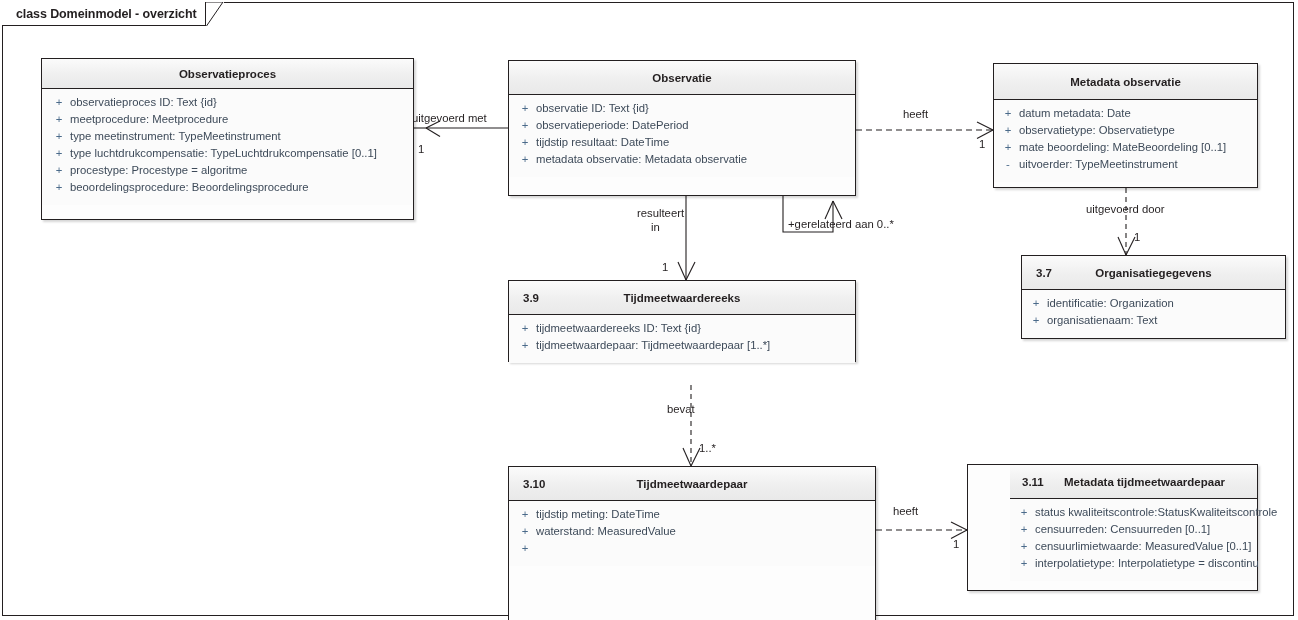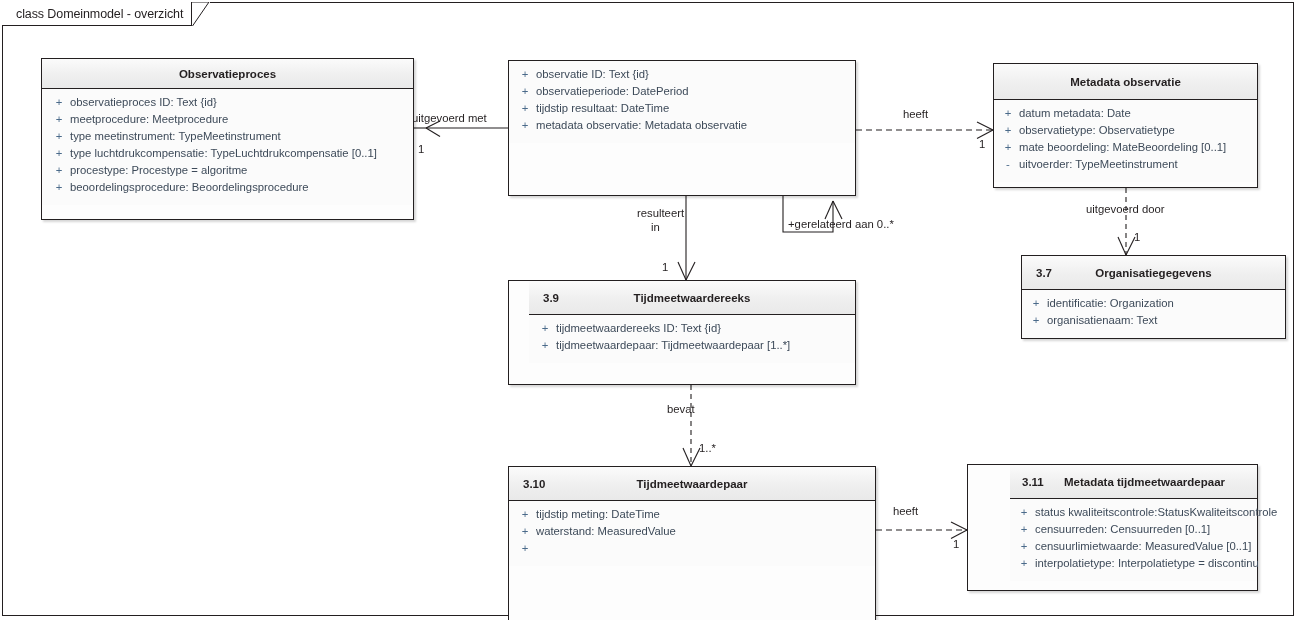--- a/index.html
+++ b/index.html
@@ -43,21 +43,21 @@
     box-sizing: border-box;
     border-right: 1px solid #231f20;
     border-bottom: 1px solid #231f20;
     display: flex;
     align-items: center;
     padding: 0 8px 0 14px;
     background: #ffffff;
   }
   .frame-tab-label {
     font-size: 12.5px;
-    font-weight: normal;
+    font-weight: bold;
     color: #231f20;
     white-space: nowrap;
     letter-spacing: -0.1px;
   }
   .frame-tab-corner {
     width: 18px;
     height: 24px;
     position: relative;
   }
   .frame-tab-corner svg { display: block; }
@@ -272,20 +272,24 @@
         <span class="attr-text">procestype: Procestype = algoritme</span>
       </div>
       <div class="attr">
         <span class="attr-vis">+</span>
         <span class="attr-text">beoordelingsprocedure: Beoordelingsprocedure</span>
       </div>
     </div>
   </div>
 
   <div class="node" style="left:508px; top:60px; width:348px; height:136px;">
+    <div class="node-header" style="height:34px;">
+      <span class="node-num"></span>
+      <span class="node-title">Observatie</span>
+    </div>
     <div class="node-body" style="padding-left:5px;">
       <div class="attr">
         <span class="attr-vis">+</span>
         <span class="attr-text">observatie ID: Text {id}</span>
       </div>
       <div class="attr">
         <span class="attr-vis">+</span>
         <span class="attr-text">observatieperiode: DatePeriod</span>
       </div>
       <div class="attr">
@@ -334,21 +338,21 @@
         <span class="attr-vis">+</span>
         <span class="attr-text">identificatie: Organization</span>
       </div>
       <div class="attr">
         <span class="attr-vis">+</span>
         <span class="attr-text">organisatienaam: Text</span>
       </div>
     </div>
   </div>
 
-  <div class="node" style="left:508px; top:280px; width:348px; height:105px;padding-left:20px;">
+  <div class="node" style="left:508px; top:280px; width:348px; height:82px;">
     <div class="node-header" style="height:34px;">
       <span class="node-num">3.9</span>
       <span class="node-title">Tijdmeetwaardereeks</span>
     </div>
     <div class="node-body" style="padding-left:5px;">
       <div class="attr">
         <span class="attr-vis">+</span>
         <span class="attr-text">tijdmeetwaardereeks ID: Text {id}</span>
       </div>
       <div class="attr">

